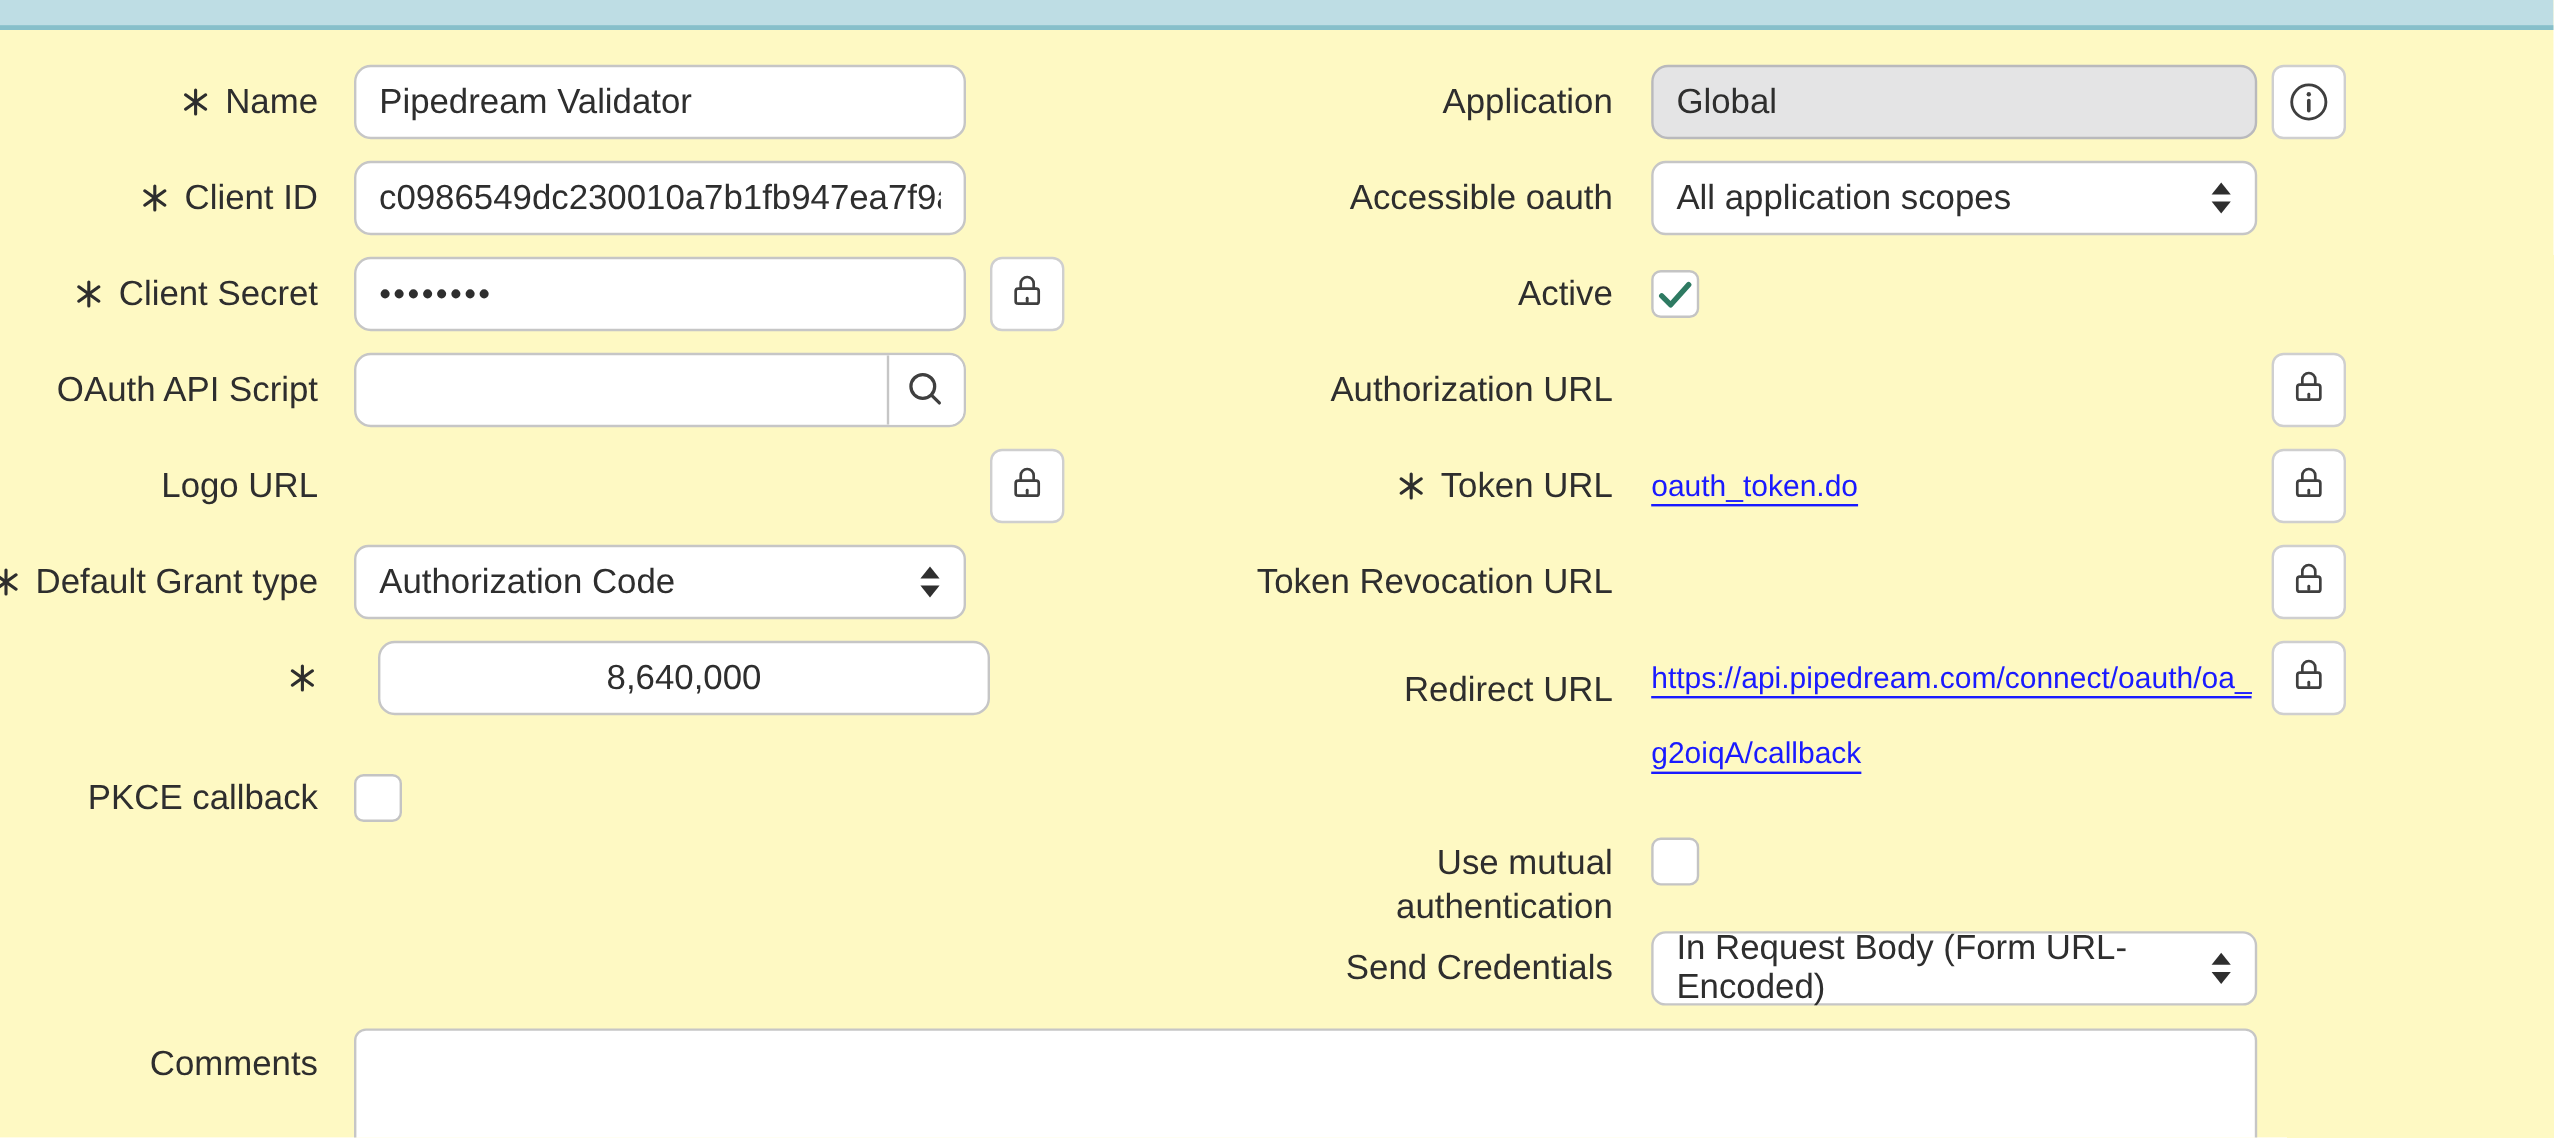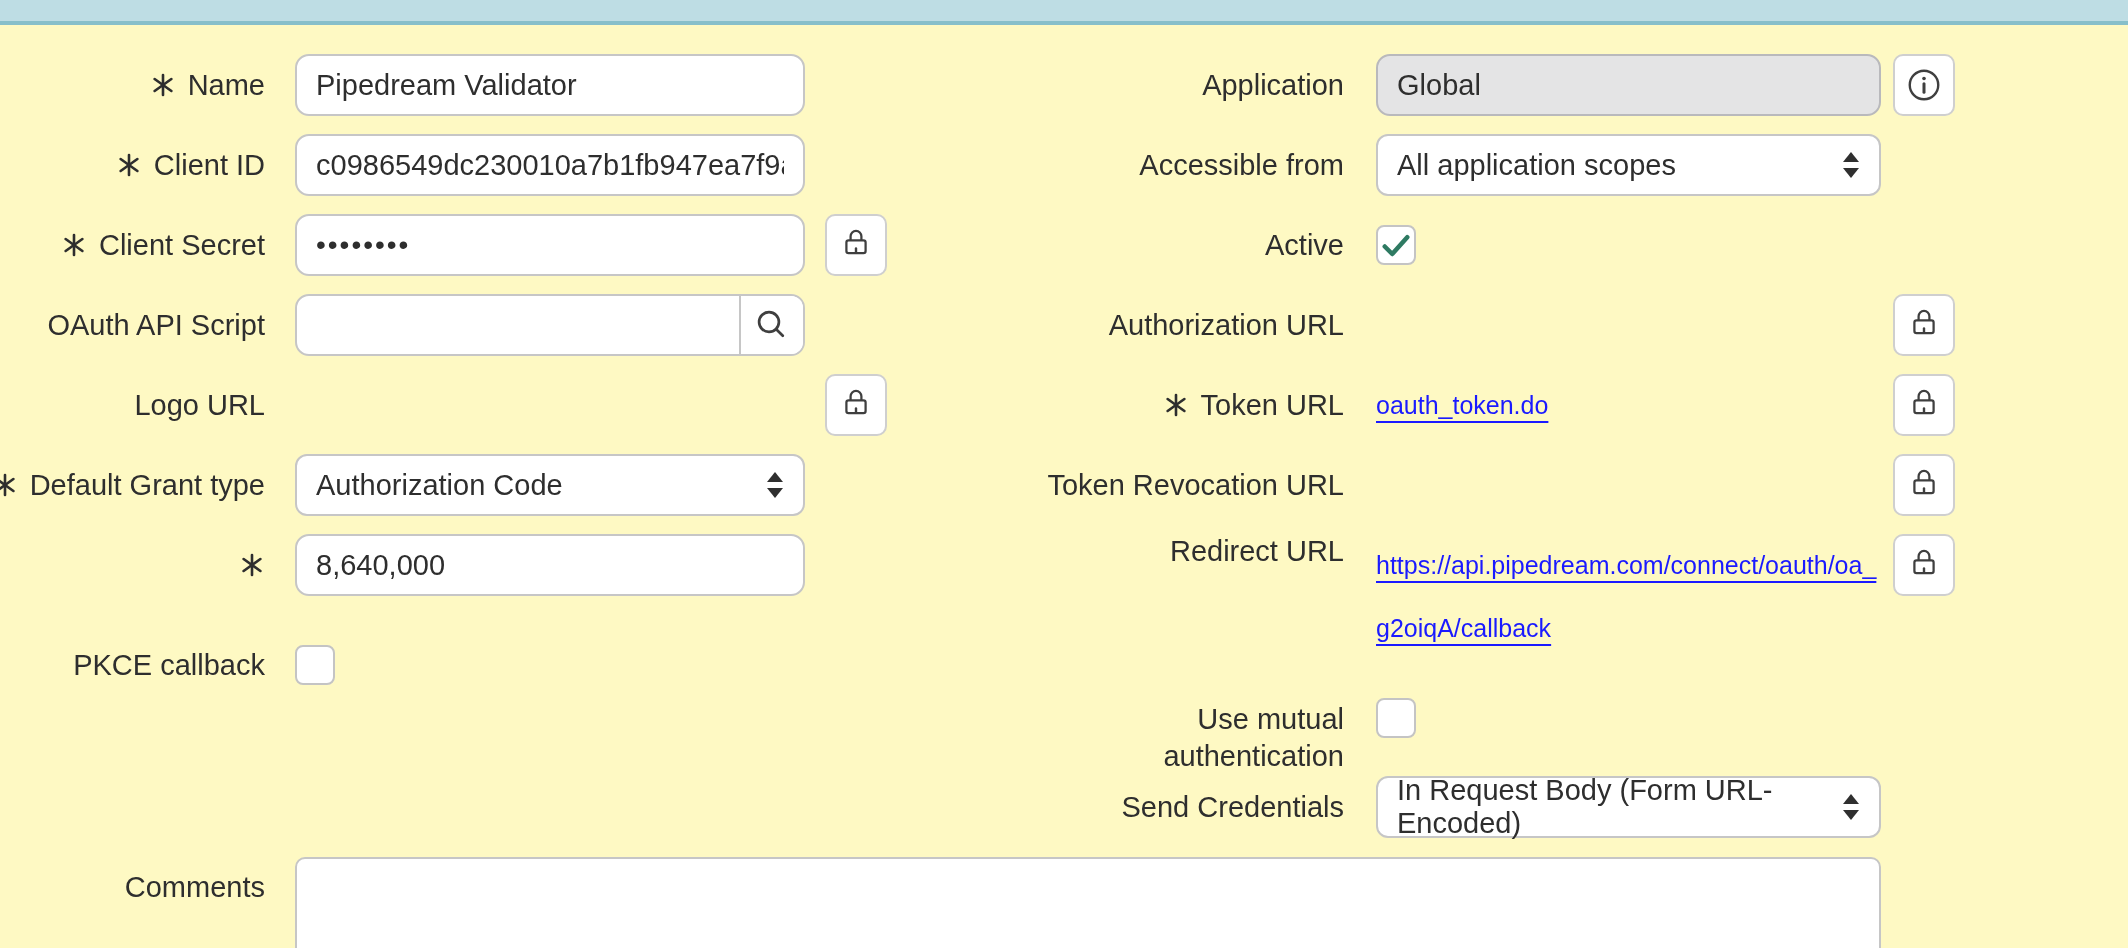--- a/index.html
+++ b/index.html
@@ -36,21 +36,21 @@
   .req svg{display:block;}
 
   .field{position:absolute;height:62px;border:2px solid var(--border);
     border-radius:14px;background:#fff;font-size:29px;color:var(--text);
     outline:none;}
   input.field{padding:0 19px;font-family:inherit;}
   .ctrl-left{left:295px;width:510px;}
   .ctrl-right{left:1376px;width:505px;}
   .readonly{background:var(--readonly-bg);border-color:var(--border-dark);
     display:flex;align-items:center;padding:0 19px;}
-  .num{text-align:left;}
+  .num{text-align:center;margin-left:20px;}
   .secret{letter-spacing:2px;font-size:28px;}
 
   .selectbox{display:flex;align-items:center;padding:0 60px 0 19px;
     position:absolute;border-radius:12px;cursor:pointer;}
   .arrows{position:absolute;right:20px;top:50%;transform:translateY(-50%);
     display:flex;flex-direction:column;align-items:center;gap:6px;}
   .tri-up{width:0;height:0;border-left:8px solid transparent;
     border-right:8px solid transparent;border-bottom:10px solid #2f2f2f;}
   .tri-down{width:0;height:0;border-left:8px solid transparent;
     border-right:8px solid transparent;border-top:10px solid #2f2f2f;}
@@ -210,21 +210,21 @@
   </div>
   <div class="btn btncol-right" style="top:54px">
     <svg width="38" height="38" viewBox="0 0 24 24" fill="none" stroke="#3f3f3f" stroke-width="1.5" stroke-linecap="round">
       <circle cx="12" cy="12" r="9"></circle>
         <path d="M12 11.2v5.4" stroke-width="1.9"></path>
       <circle cx="12" cy="7.9" r="1.15" fill="#3f3f3f" stroke="none"></circle>
     </svg>
   </div>
 
   <div class="lbl lbl-right" style="top:134px">
-    <span class="txt">Accessible from</span>
+    <span class="txt">Accessible oauth</span>
   </div>
   <div class="field ctrl-right selectbox" style="top:134px">
     <span>All application scopes</span>
     <span class="arrows">
       <span class="tri-up"></span>
         <span class="tri-down"></span>
     </span>
   </div>
 
   <div class="lbl lbl-right" style="top:214px">
@@ -276,21 +276,21 @@
   <div class="btn btncol-right" style="top:454px">
     <span class="lock-slot">
   <svg width="36" height="36" viewBox="0 0 24 24" fill="none" stroke="#3f3f3f" stroke-width="1.5">
     <path d="M8.4 10.3V7.5a3.6 3.6 0 0 1 7.2 0v2.8"></path>
     <rect x="5.6" y="10.3" width="12.8" height="8.4" rx="1.4"></rect>
     <rect x="11.2" y="14.9" width="1.6" height="3.4" rx="0.8" fill="#3f3f3f" stroke="none"></rect>
   </svg>
 </span>
   </div>
 
-  <div class="lbl lbl-right" style="top:520px">
+  <div class="lbl lbl-right" style="top:544px">
     <span class="txt">Redirect URL</span>
   </div>
   <a class="link" style="left:1376px;top:534px">https://api.pipedream.com/connect/oauth/oa_</a>
   <a class="link" style="left:1376px;top:597px">g2oiqA/callback</a>
   <div class="btn btncol-right" style="top:534px">
     <span class="lock-slot">
   <svg width="36" height="36" viewBox="0 0 24 24" fill="none" stroke="#3f3f3f" stroke-width="1.5">
     <path d="M8.4 10.3V7.5a3.6 3.6 0 0 1 7.2 0v2.8"></path>
     <rect x="5.6" y="10.3" width="12.8" height="8.4" rx="1.4"></rect>
     <rect x="11.2" y="14.9" width="1.6" height="3.4" rx="0.8" fill="#3f3f3f" stroke="none"></rect>

